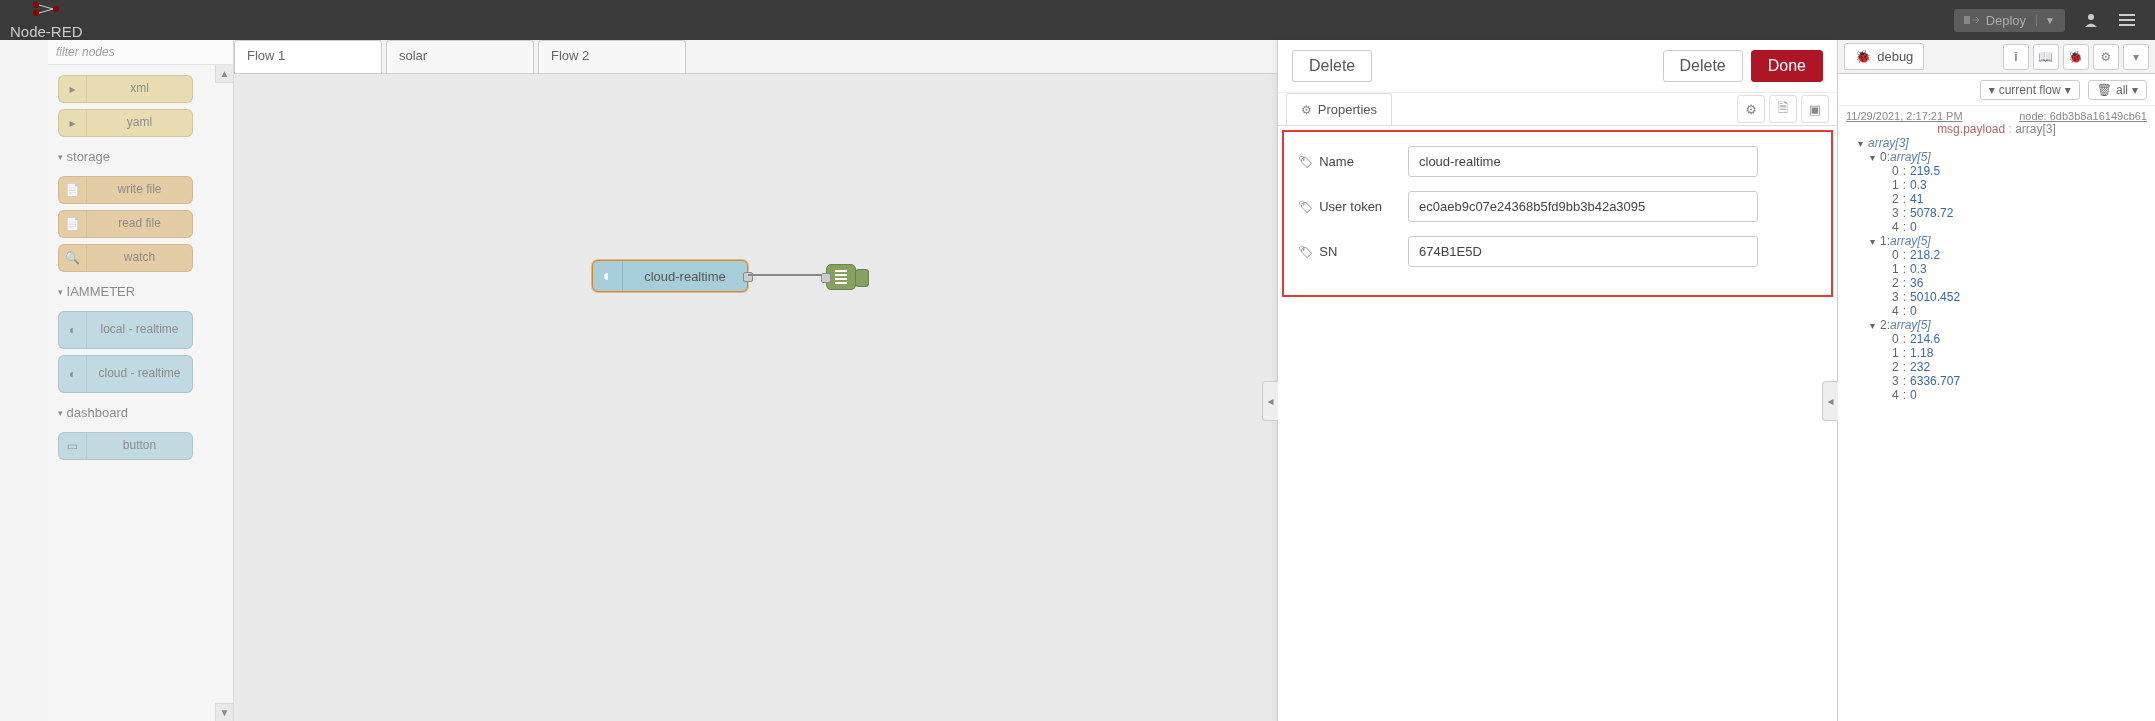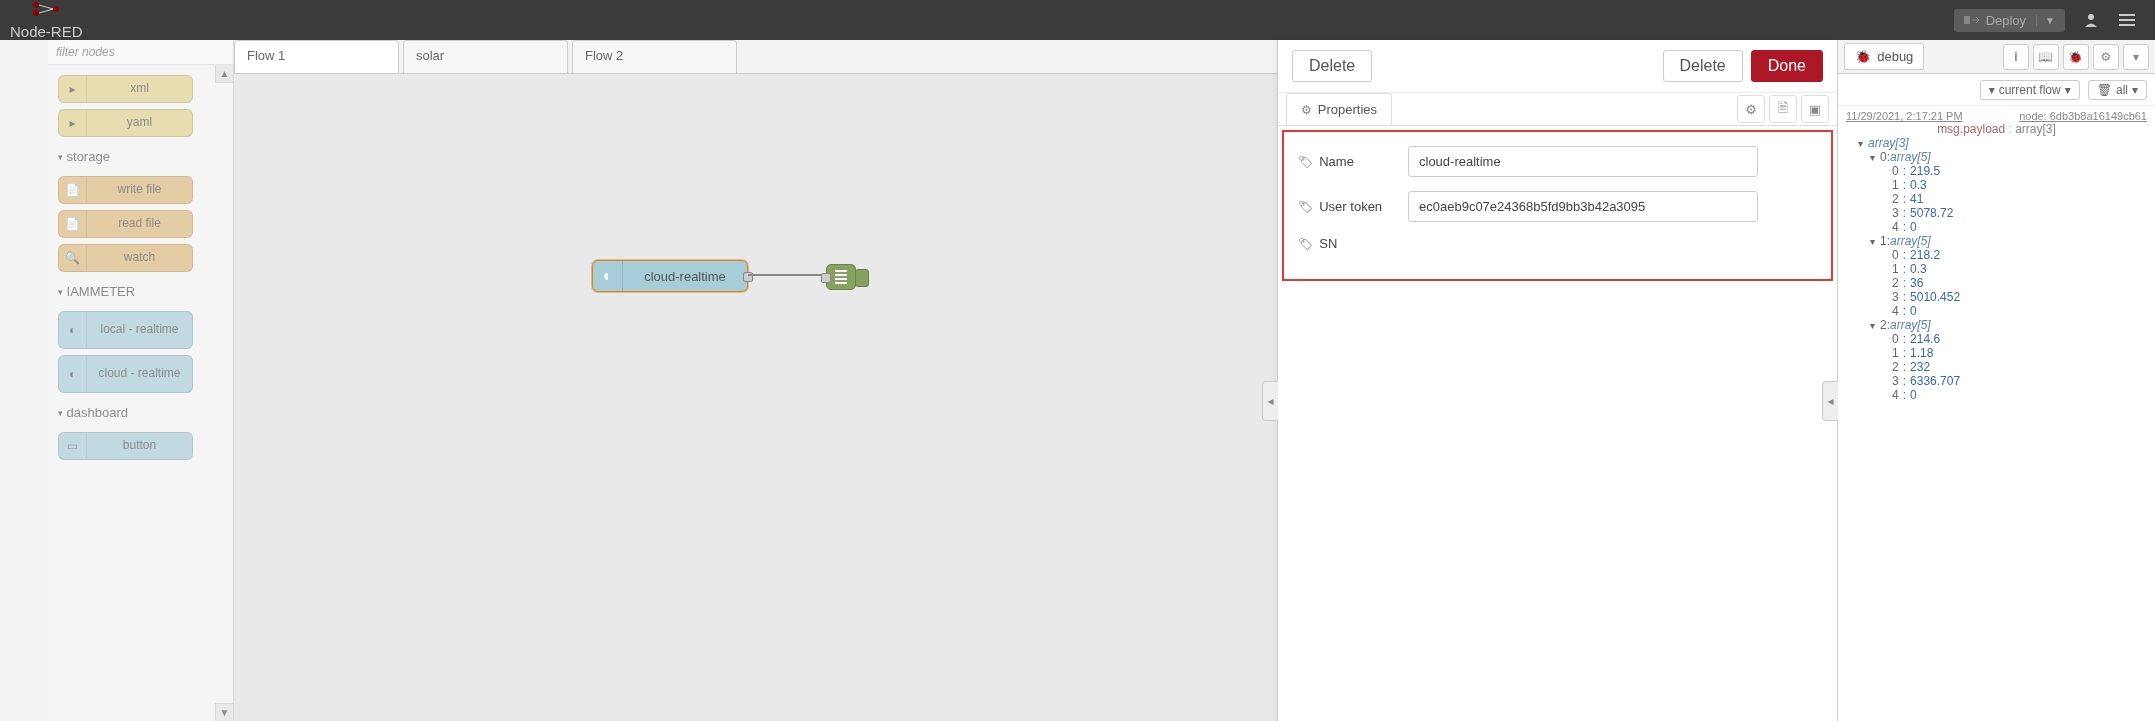--- a/index.html
+++ b/index.html
@@ -32,21 +32,21 @@
 .pal-node .pal-label { flex: 1; text-align: center; padding: 0 4px; line-height: 1.1; }
 .pal-node.multi { height: 38px; }
 
 .n-yellow { background: #e1d28f; }
 .n-tan   { background: #ddb87c; }
 .n-blue  { background: #a7cdd9; }
 
 
 .workspace { flex: 1; display: flex; flex-direction: column; position: relative; background: #f3f3f3; }
 .ws-tabs { height: 34px; display: flex; border-bottom: 1px solid #ccc; background: #f3f3f3; }
-.ws-tab { width: 165px; border: 1px solid #ccc; border-bottom: none; background: #f7f7f7; border-radius: 4px 4px 0 0; margin-right: 4px; padding: 7px 12px; font-size: 13px; color: #666; }
+.ws-tab { width: 148px; border: 1px solid #ccc; border-bottom: none; background: #f7f7f7; border-radius: 4px 4px 0 0; margin-right: 4px; padding: 7px 12px; font-size: 13px; color: #666; }
 .ws-tab.active { background: #fff; }
 .ws-canvas { flex: 1; position: relative; background: #f3f3f3; }
 .ws-dim { position: absolute; inset: 0; background: rgba(0,0,0,0.04); }
 
 
 .flow-node { position: absolute; top: 186px; left: 358px; width: 156px; height: 32px; background: #a7cdd9; border: 1px solid #d78626; border-radius: 6px; display: flex; align-items: center; box-shadow: 0 0 0 1px rgba(215,134,38,0.5); }
 .flow-node .fn-icon { width: 30px; height: 100%; display:flex; align-items:center; justify-content:center; color: #fff; border-right: 1px solid rgba(0,0,0,0.1); }
 .flow-node .fn-label { flex: 1; text-align: center; font-size: 13px; color: #555; }
 .flow-node .port { position: absolute; right: -6px; top: 11px; width: 10px; height: 10px; background: #ccc; border: 1px solid #888; border-radius: 2px; }
 .wire { position: absolute; top: 200px; left: 514px; width: 78px; height: 2px; background: #888; }
@@ -256,20 +256,21 @@
               <span class="tag">🏷</span>
               <span>User token</span>
             </label>
           <input type="text" value="ec0aeb9c07e24368b5fd9bb3b42a3095" style="">
         </div>
         <div class="form-row">
           <label>
               <span class="tag">🏷</span>
               <span>SN</span>
             </label>
+          <input type="text" value="674B1E5D" style="">
         </div>
       </div>
     </div>
   </div>
 
   <div class="sidebar">
     <div class="sb-shrink">◂</div>
     <div class="sb-tabs">
       <div class="sb-tab">
         <span>🐞</span>

